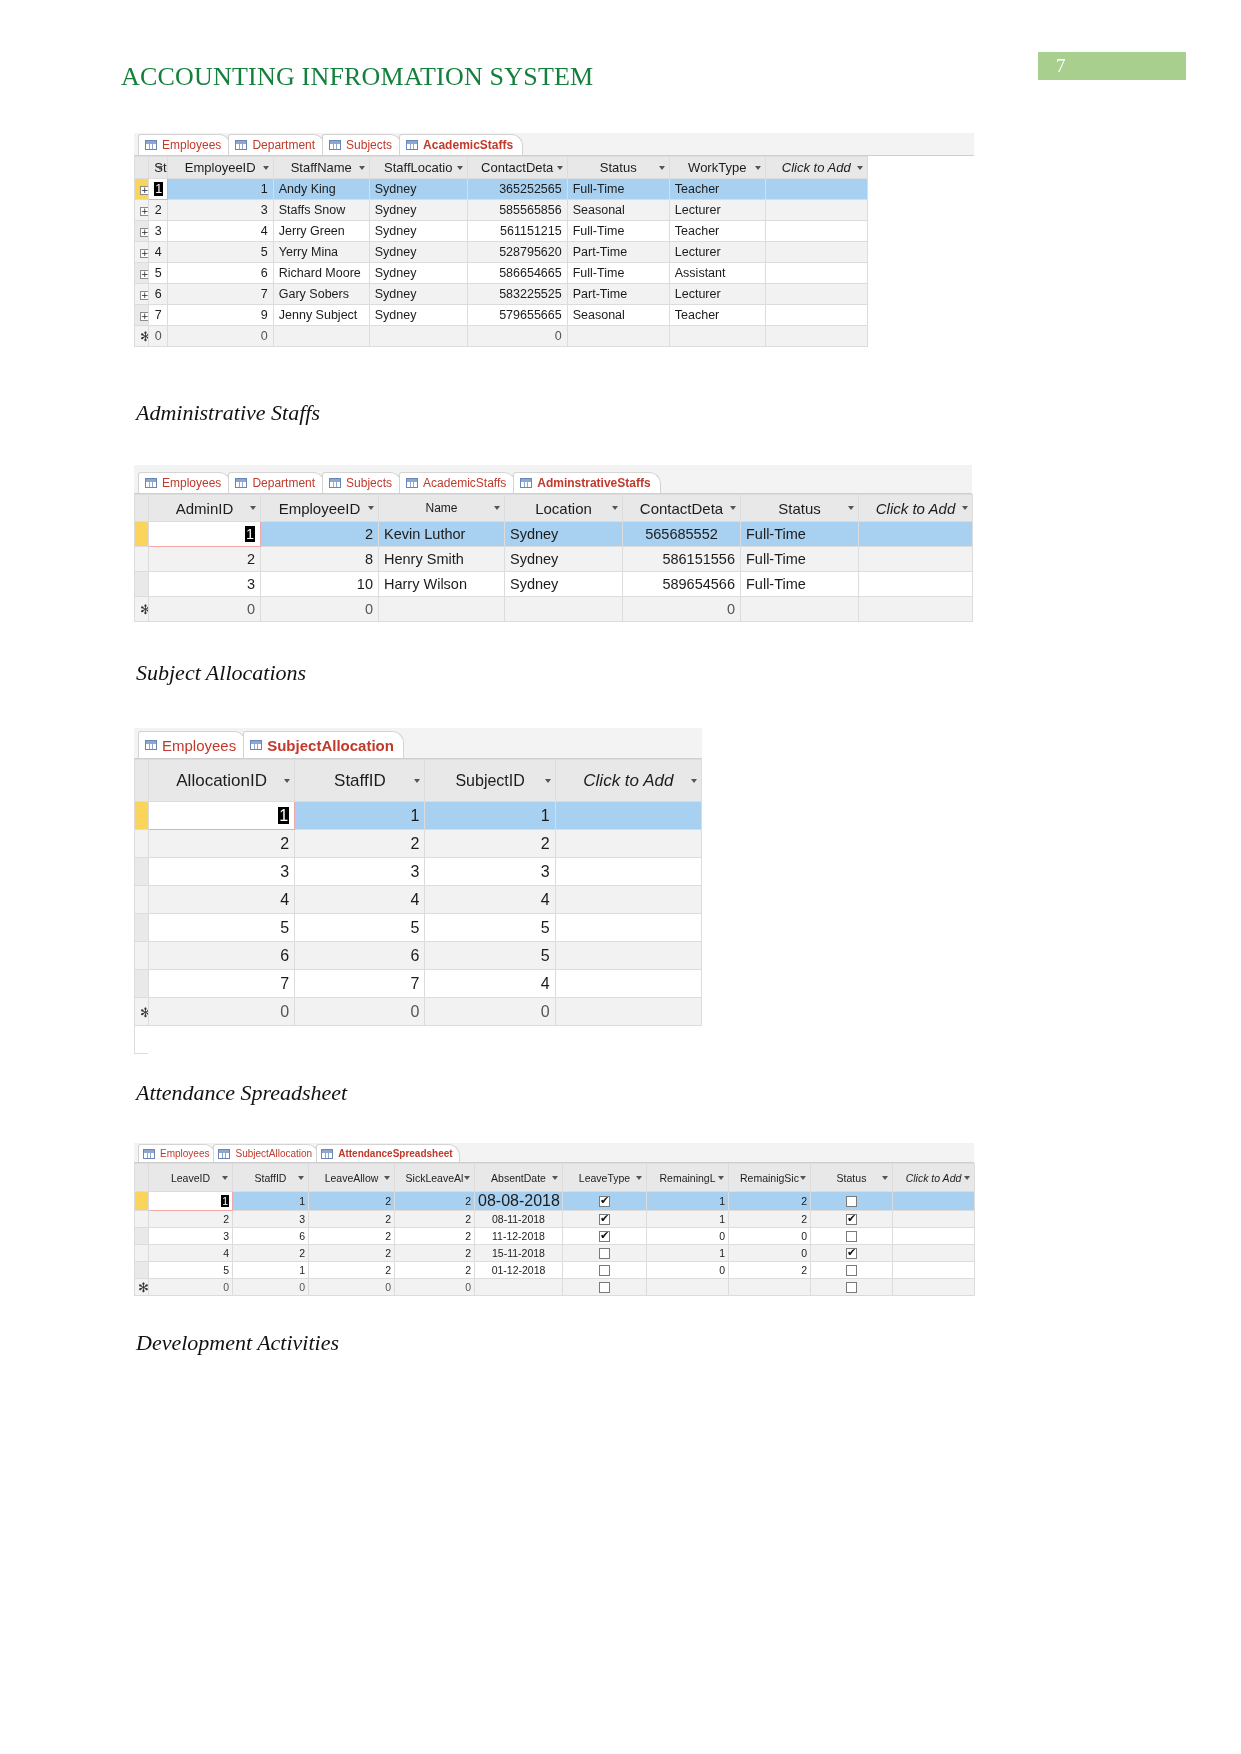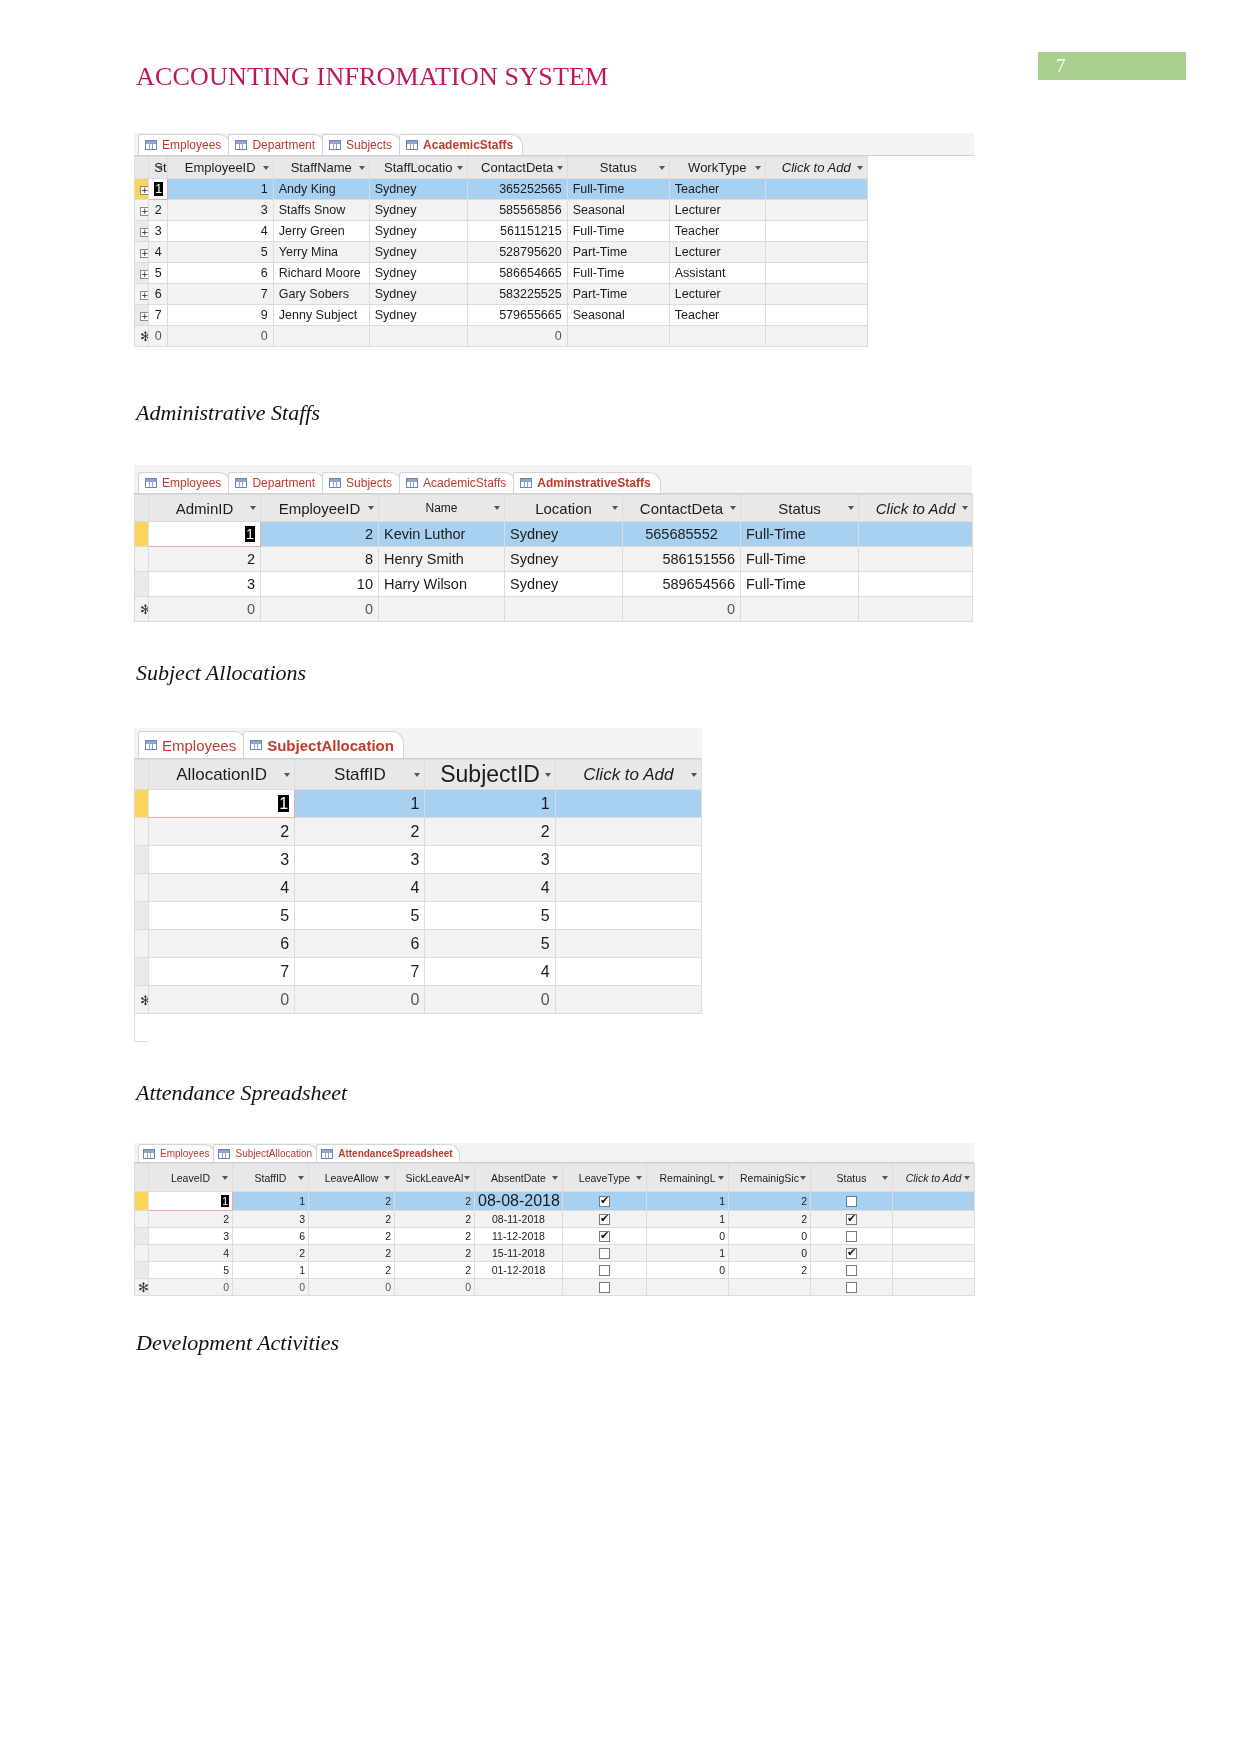--- a/index.html
+++ b/index.html
@@ -18,24 +18,24 @@
     position:absolute; right:55px; top:52px;
     width:148px; height:28px;
     background:#a9cf8f;
     color:#ffffff;
     font-family:"Liberation Serif", serif;
     font-size:19px;
     display:flex; align-items:center;
     padding-left:18px;
   }
   .doc-title{
-    position:absolute; left:136px; top:62px;
+    position:absolute; left:121px; top:62px;
     font-family:"Liberation Serif", serif;
     font-size:26px; letter-spacing:.2px;
-    color:#be185d; white-space:nowrap;
+    color:#15803d; white-space:nowrap;
   }
   .section-heading{
     position:absolute;
     font-family:"Liberation Serif", serif;
     font-style:italic; font-weight:normal;
     font-size:22px; color:#111;
     white-space:nowrap;
   }
 
   
@@ -400,21 +400,21 @@
           <col style="width:146px">
           <col style="width:130px">
         <col style="width:130px">
           <col style="width:146px">
       </colgroup>
       <thead>
           <tr>
             <th style="background: rgb(232, 232, 232); height: 30px; font-size: 17px;"></th>
             <th class="pk" style="height: 30px; font-size: 17px;"><span>AllocationID</span><span class="caret"></span></th>
             <th class="" style="height: 30px; font-size: 17px;"><span>StaffID</span><span class="caret"></span></th>
-            <th class="" style="height: 30px; font-size: 23px;"><span>SubjectID</span><span class="caret"></span></th>
+            <th class="" style="height: 42px; font-size: 16px;"><span>SubjectID</span><span class="caret"></span></th>
             <th class=" clickadd" style="height: 30px; font-size: 17px;"><span>Click to Add</span><span class="caret"></span></th>
           </tr>
         </thead>
       <tbody>
           <tr class="sel" style="height: 28px;">
             <td class="rowsel cur" style="font-size: 16px;"></td>
             <td class="editcell" style="font-size: 16px;"><span class="inverted">1</span></td>
             <td class="num" style="font-size: 16px;">1</td>
             <td class="num" style="font-size: 16px;">1</td>
             <td style="font-size: 16px;"></td>

